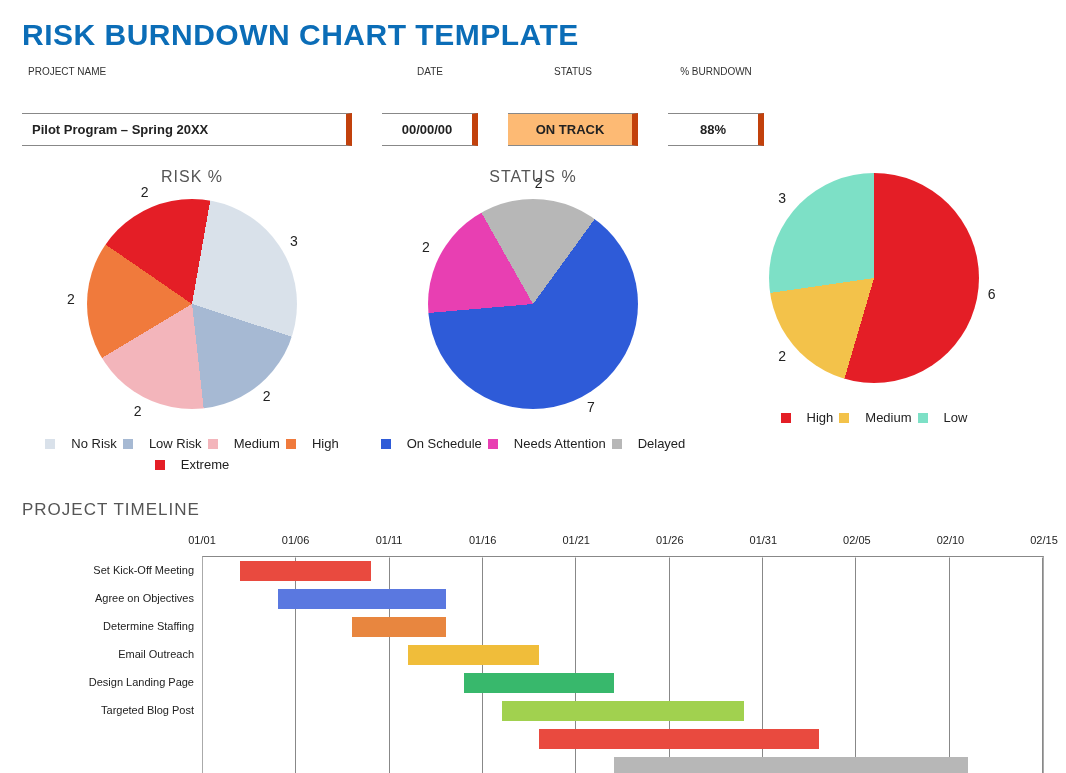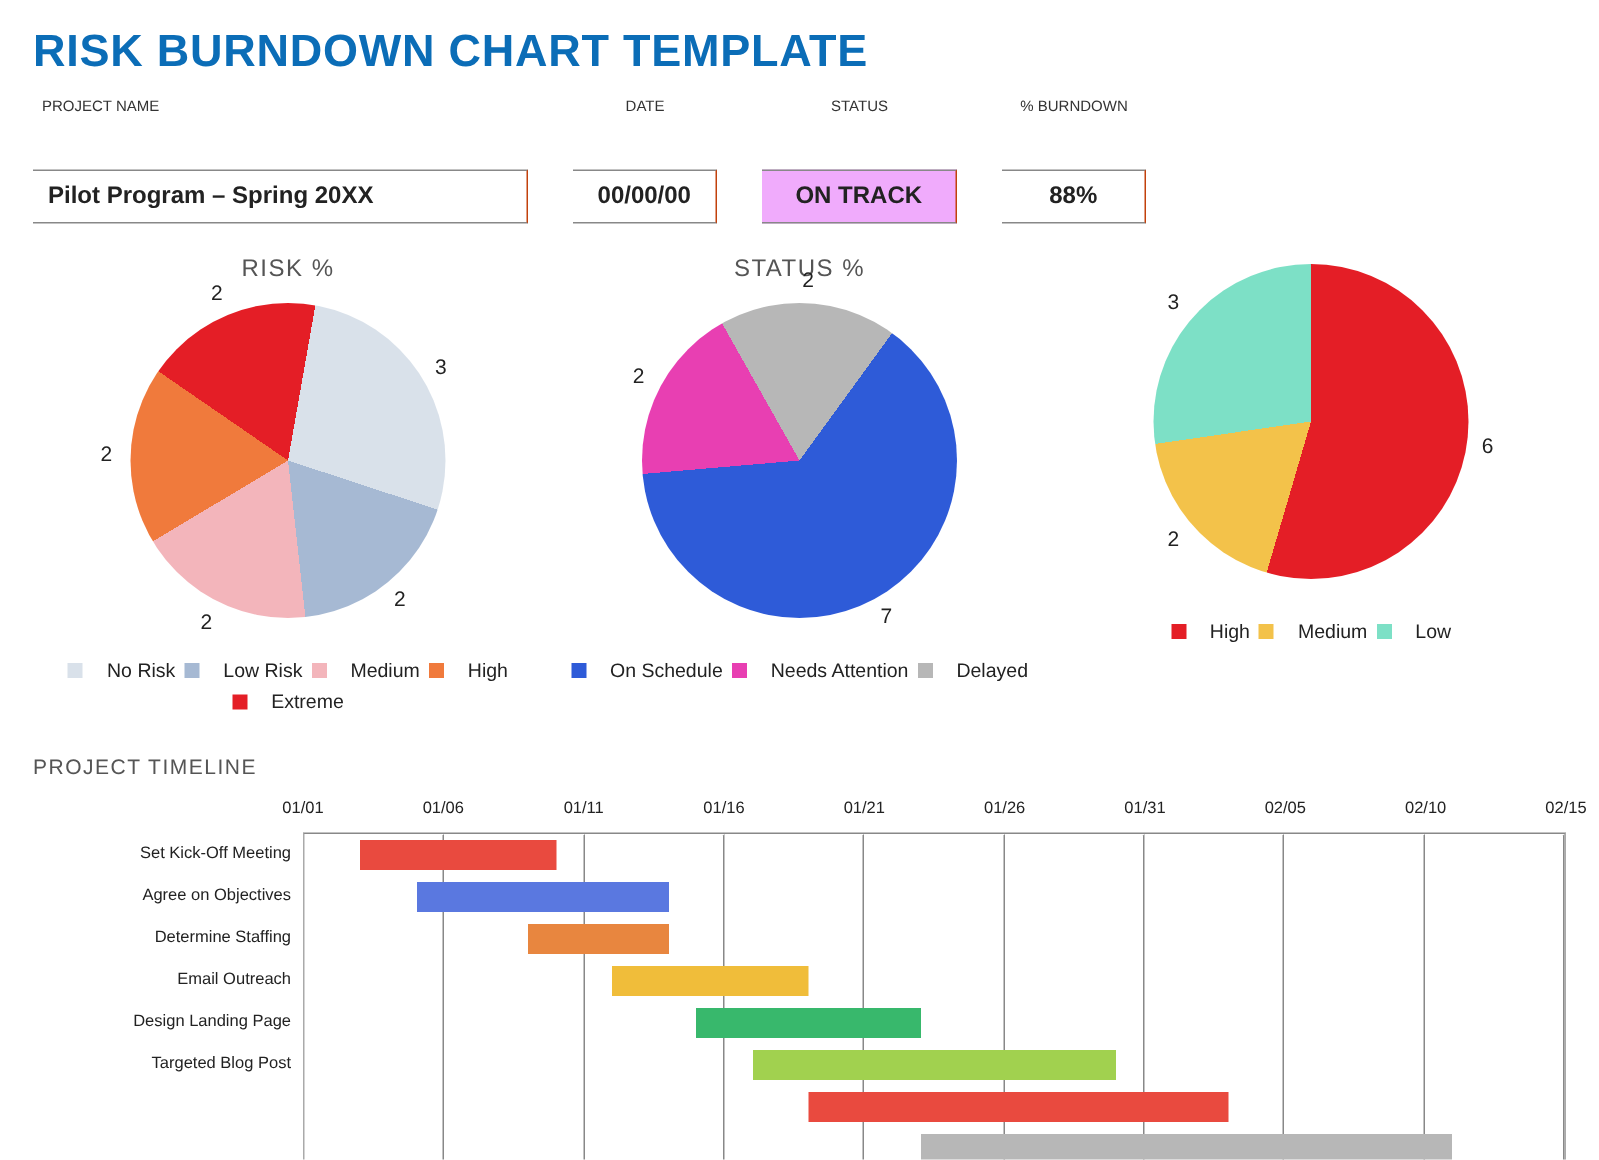--- a/index.html
+++ b/index.html
@@ -24,48 +24,48 @@
   .hdr-th {
     font-size: 10px;
     padding: 4px 6px 6px 6px;
     text-align: left;
     color: #333;
   }
   .hdr-th.center { text-align: center; }
   .hdr-td {
     border-top: 1px solid #888;
     border-bottom: 1px solid #888;
-    border-right: 1px solid #c2410c;
-    font-size: 16px;
+    border-right: 6px solid #c2410c;
+    font-size: 13px;
     font-weight: 700;
     padding: 8px 10px;
   }
   .hdr-td:first-child { border-left: 1px solid #888; }
   .hdr-td.center { text-align: center; }
-  .hdr-status { background: #f0abfc; text-align: center; }
+  .hdr-status { background: #fdba74; text-align: center; }
   
   .charts-row { display: flex; justify-content: space-between; margin-top: 22px; padding: 0 10px; }
   .chart-card { width: 320px; text-align: center; }
   .chart-title { font-size: 16px; color: #555; letter-spacing: 1px; margin-bottom: 8px; }
   .pie-wrap { position: relative; width: 220px; height: 220px; margin: 0 auto; }
   .pie {
     width: 210px; height: 210px; border-radius: 50%;
     position: absolute; left: 5px; top: 5px;
   }
   .pie-label {
     position: absolute;
     font-size: 14px;
     color: #222;
   }
   .legend { display: flex; flex-wrap: wrap; justify-content: center; gap: 6px 6px; margin-top: 22px; }
   .legend-item { display: flex; align-items: center; gap: 16px; font-size: 13px; }
   .swatch { width: 10px; height: 10px; display: inline-block; }
   
   .timeline { margin-top: 28px; }
-  .timeline-title { font-size: 14px; color: #555; letter-spacing: 1px; margin-bottom: 14px; }
+  .timeline-title { font-size: 17px; color: #555; letter-spacing: 1px; margin-bottom: 14px; }
   .gantt { display: flex; }
   .gantt-labels { width: 180px; }
   .gantt-label {
     height: 28px; line-height: 28px; font-size: 11px; text-align: right; padding-right: 8px;
   }
   .gantt-chart { flex: 1; position: relative; border-top: 1px solid #888; border-left: 1px solid #aaa; border-right: 1px solid #aaa;}
   .gantt-grid { position: absolute; inset: 0; display: grid; }
   .gantt-grid > div { border-right: 1px solid #888; border-top: 1px solid transparent; }
   .gantt-axis-wrap { margin-left: 180px; position: relative; height: 22px; }
   .gantt-tick {

